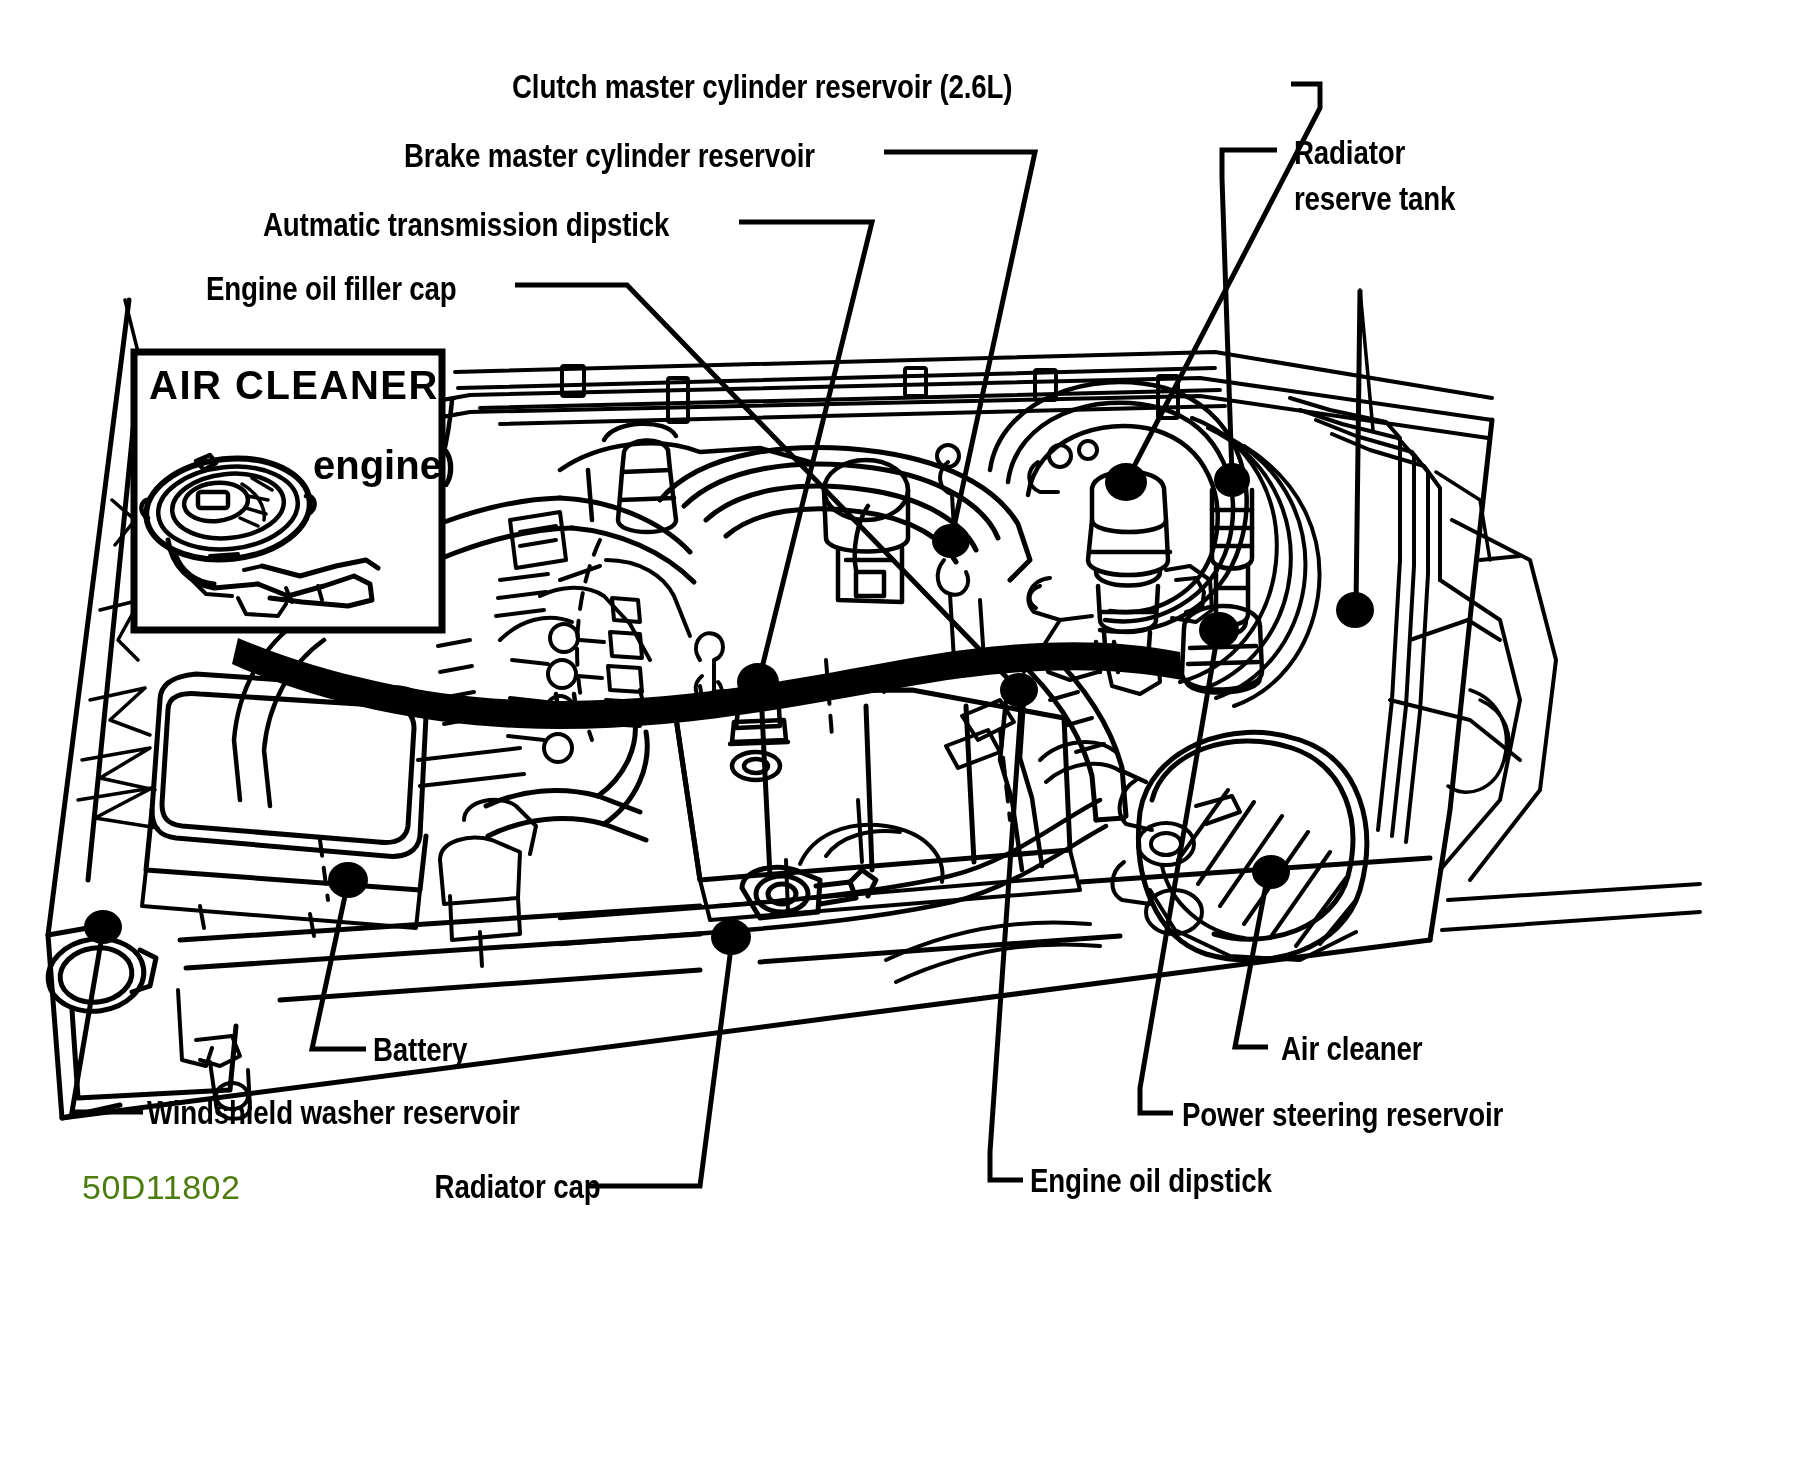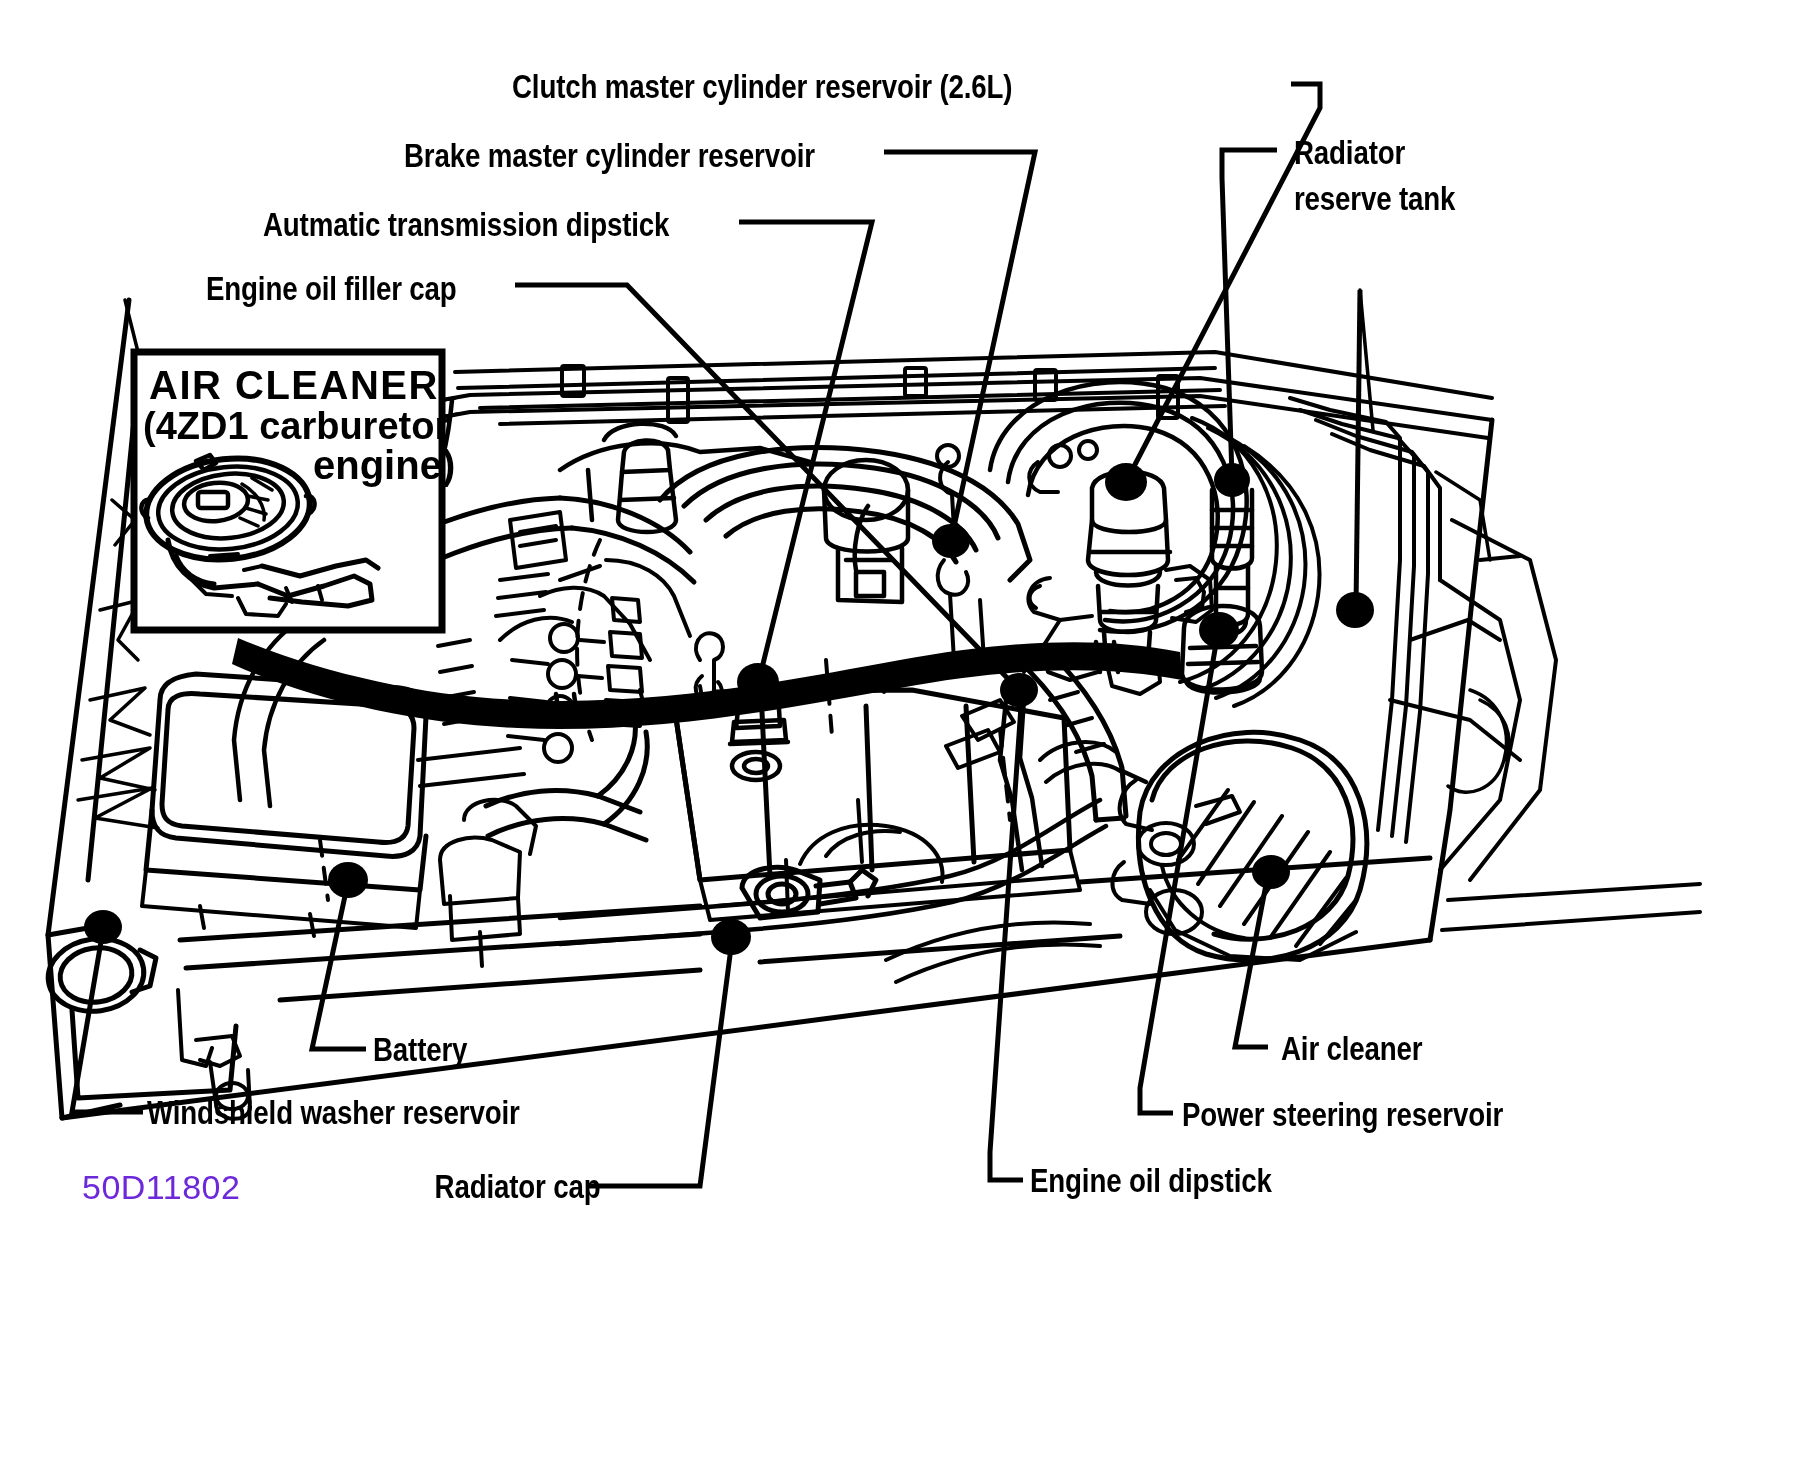--- a/index.html
+++ b/index.html
@@ -48,21 +48,21 @@
     letter-spacing: 0.5px;
   }
   .inset-title { font-size: 40px; letter-spacing: 1.5px; }
   .inset-sub1  { font-size: 38px; letter-spacing: 0px; }
   .inset-sub2  { font-size: 40px; letter-spacing: 0px; }
   .figcode {
     position: absolute;
     font-family: "Liberation Sans", sans-serif;
     font-weight: normal;
     font-size: 34px;
-    color: #6d28d9;
+    color: #4d7c0f;
     white-space: nowrap;
     letter-spacing: 0.5px;
   }
   svg { display: block; }
 </style>
 </head>
 <body>
 
 <div id="page">
 
@@ -568,18 +568,17 @@
 
   <div class="cl-label" style="left:1030px; top:1162px;">Engine oil dipstick</div>
 
   <div class="cl-label" style="left:373px; top:1031px;">Battery</div>
 
   <div class="cl-label" style="left:147px; top:1094px;">Windshield washer reservoir</div>
 
   <div class="cl-label right-anchor" style="left:403px; top:1168px;">Radiator cap</div>
 
   <div class="inset-title" style="left:149px; top:363px;">AIR CLEANER</div>
-  <div class="inset-sub1" style="left:143px; top:405px;">(4ZD1 carburetor</div>
   <div class="inset-sub2" style="left:313px; top:443px;">engine)</div>
 
   <div class="figcode" style="left:82px; top:1168px;">50D11802</div>
 
 </div>
 
 </body></html>

